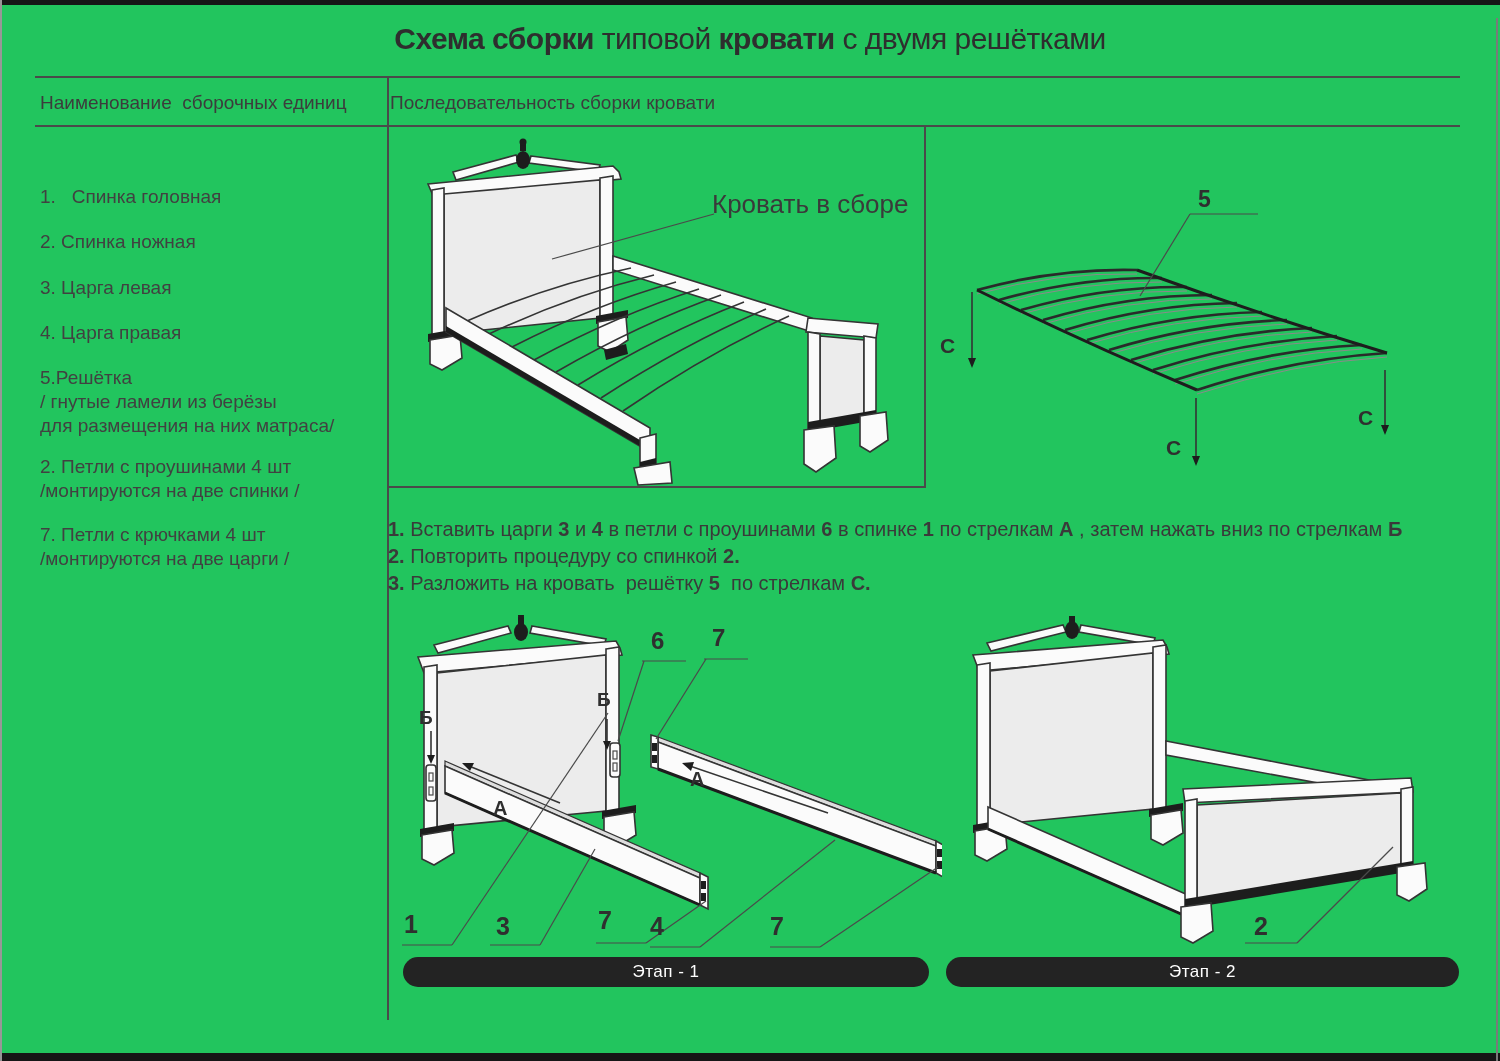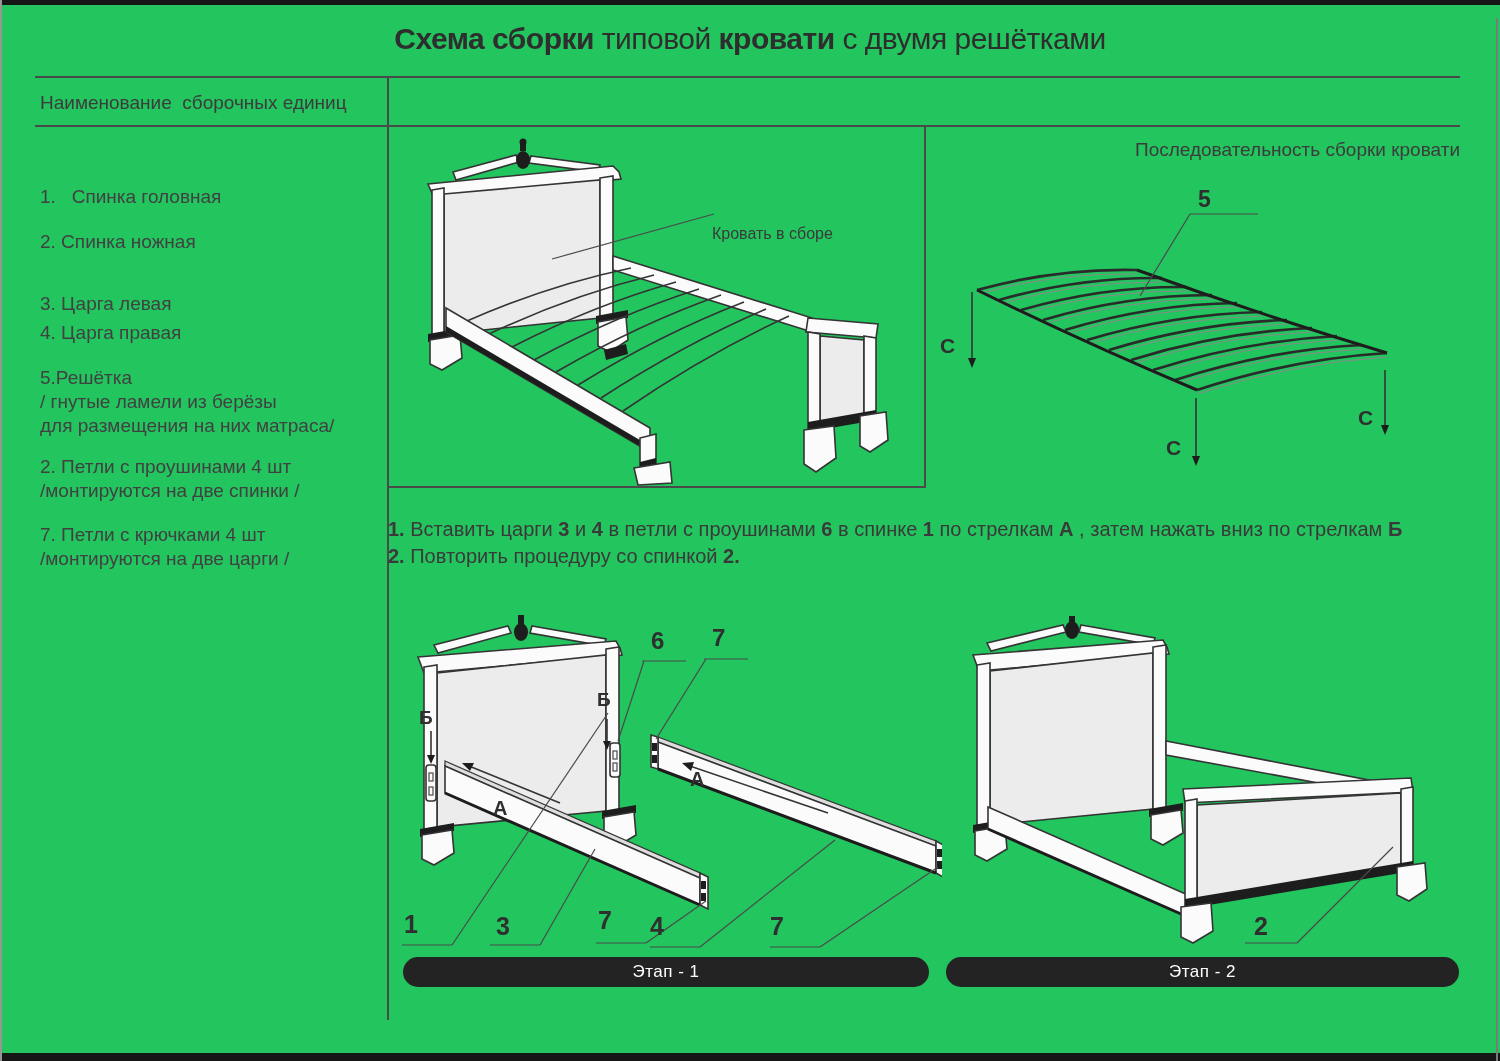--- a/index.html
+++ b/index.html
@@ -14,21 +14,21 @@
   .col-header{position:absolute;font-size:19px;color:#3c3c3c;white-space:pre;}
   .part{position:absolute;left:40px;font-size:19px;line-height:24px;color:#414141;}
   .part-text{white-space:pre;}
   .part-note{white-space:pre-line;}
   .banner{position:absolute;background:#232323;border-radius:14px;color:#fff;
           text-align:center;font-size:17px;letter-spacing:0.5px;}
   .instr{position:absolute;left:388px;font-size:20px;color:#3a3a3a;white-space:pre;}
   .footer{position:absolute;left:403px;top:1000px;width:1058px;font-size:19px;color:#474747;
           text-align:justify;text-align-last:justify;word-spacing:6px;white-space:nowrap;}
   .lbl{position:absolute;color:#2f2f2f;font-weight:bold;white-space:pre;}
-  .cap-lbl{position:absolute;color:#3a3a3a;font-size:16px;white-space:pre;margin-top:36px;}
+  .cap-lbl{position:absolute;color:#3a3a3a;font-size:26px;white-space:pre;}
   
   .ln{stroke:#343434;stroke-width:1.6;fill:none;}
   .thin{stroke:#4a4a4a;stroke-width:1.2;fill:none;}
   .fw{fill:#fbfbfb;stroke:#343434;stroke-width:1.6;}
   .fp{fill:#ececec;stroke:#343434;stroke-width:1.6;}
   .ft{fill:#dddddd;stroke:#343434;stroke-width:1.2;}
   .fd{fill:#1d1d1d;stroke:none;}
   .thick{stroke:#1d1d1d;stroke-width:3;fill:none;}
   .slat{stroke:#2a2a2a;stroke-width:2.6;fill:none;}
   .slat2{stroke:#8a8a8a;stroke-width:1;fill:none;}
@@ -45,30 +45,30 @@
 
   <div class="title"><span class="seg-b">Схема сборки </span><span>типовой </span><span class="seg-b">кровати</span><span> с двумя решётками</span></div>
 
   <div class="rule" style="left:35px;top:76px;width:1425px;height:2px;"></div>
   <div class="rule" style="left:35px;top:125px;width:1425px;height:2px;"></div>
   <div class="rule" style="left:387px;top:76px;width:2px;height:944px;"></div>
   <div class="rule" style="left:924px;top:125px;width:2px;height:363px;"></div>
   <div class="rule" style="left:387px;top:486px;width:539px;height:2px;"></div>
 
   <div class="col-header" style="left:40px;top:92px;">Наименование  сборочных единиц</div>
-  <div class="col-header" style="left:390px;top:92px;width:1070px;text-align:right;margin-top:47px;">Последовательность сборки кровати</div>
+  <div class="col-header" style="left:390px;top:92px;width:1070px;text-align:left;">Последовательность сборки кровати</div>
 
   <div>
     <div class="part" style="top:185px;">
       <div class="part-text">1.   Спинка головная</div>
     </div>
     <div class="part" style="top:230px;">
       <div class="part-text">2. Спинка ножная</div>
     </div>
-    <div class="part" style="top:292px;">
+    <div class="part" style="top:276px;">
       <div class="part-text">3. Царга левая</div>
     </div>
     <div class="part" style="top:321px;">
       <div class="part-text">4. Царга правая</div>
     </div>
     <div class="part" style="top:366px;">
       <div class="part-text">5.Решётка</div>
       <div class="part-note">/ гнутые ламели из берёзы
 для размещения на них матраса/</div>
     </div>
@@ -80,20 +80,21 @@
       <div class="part-text">7. Петли с крючками 4 шт</div>
       <div class="part-note">/монтируются на две царги /</div>
     </div>
   </div>
 
   <div class="banner" style="left:403px;top:957px;width:526px;height:30px;line-height:30px;border-radius:15px;">Этап - 1</div>
   <div class="banner" style="left:946px;top:957px;width:513px;height:30px;line-height:30px;border-radius:15px;">Этап - 2</div>
 
   <div class="instr" style="top:518px;"><span class="seg-b">1.</span><span> Вставить царги </span><span class="seg-b">3</span><span> и </span><span class="seg-b">4</span><span> в петли с проушинами </span><span class="seg-b">6</span><span> в спинке </span><span class="seg-b">1</span><span> по стрелкам </span><span class="seg-b">А</span><span> , затем нажать вниз по стрелкам </span><span class="seg-b">Б</span></div>
   <div class="instr" style="top:545px;"><span class="seg-b">2.</span><span> Повторить процедуру со спинкой </span><span class="seg-b">2.</span></div>
+  <div class="instr" style="top:572px;"><span class="seg-b">3.</span><span> Разложить на кровать  решётку </span><span class="seg-b">5</span><span>  по стрелкам </span><span class="seg-b">С.</span></div>
 
 
   <svg class="abs" style="left:388px;top:128px;" width="537" height="358" viewBox="0 0 537 358">
 
     <polygon class="fw" points="65,44 128,27 131,34 68,52"></polygon>
     <polygon class="fw" points="143,28 212,37 210,44 141,35"></polygon>
     <ellipse class="fd" cx="135" cy="32" rx="7" ry="9"></ellipse>
     <rect class="fd" x="132" y="16" width="6" height="7"></rect>
     <circle class="fd" cx="135" cy="14" r="3.5"></circle>
 

